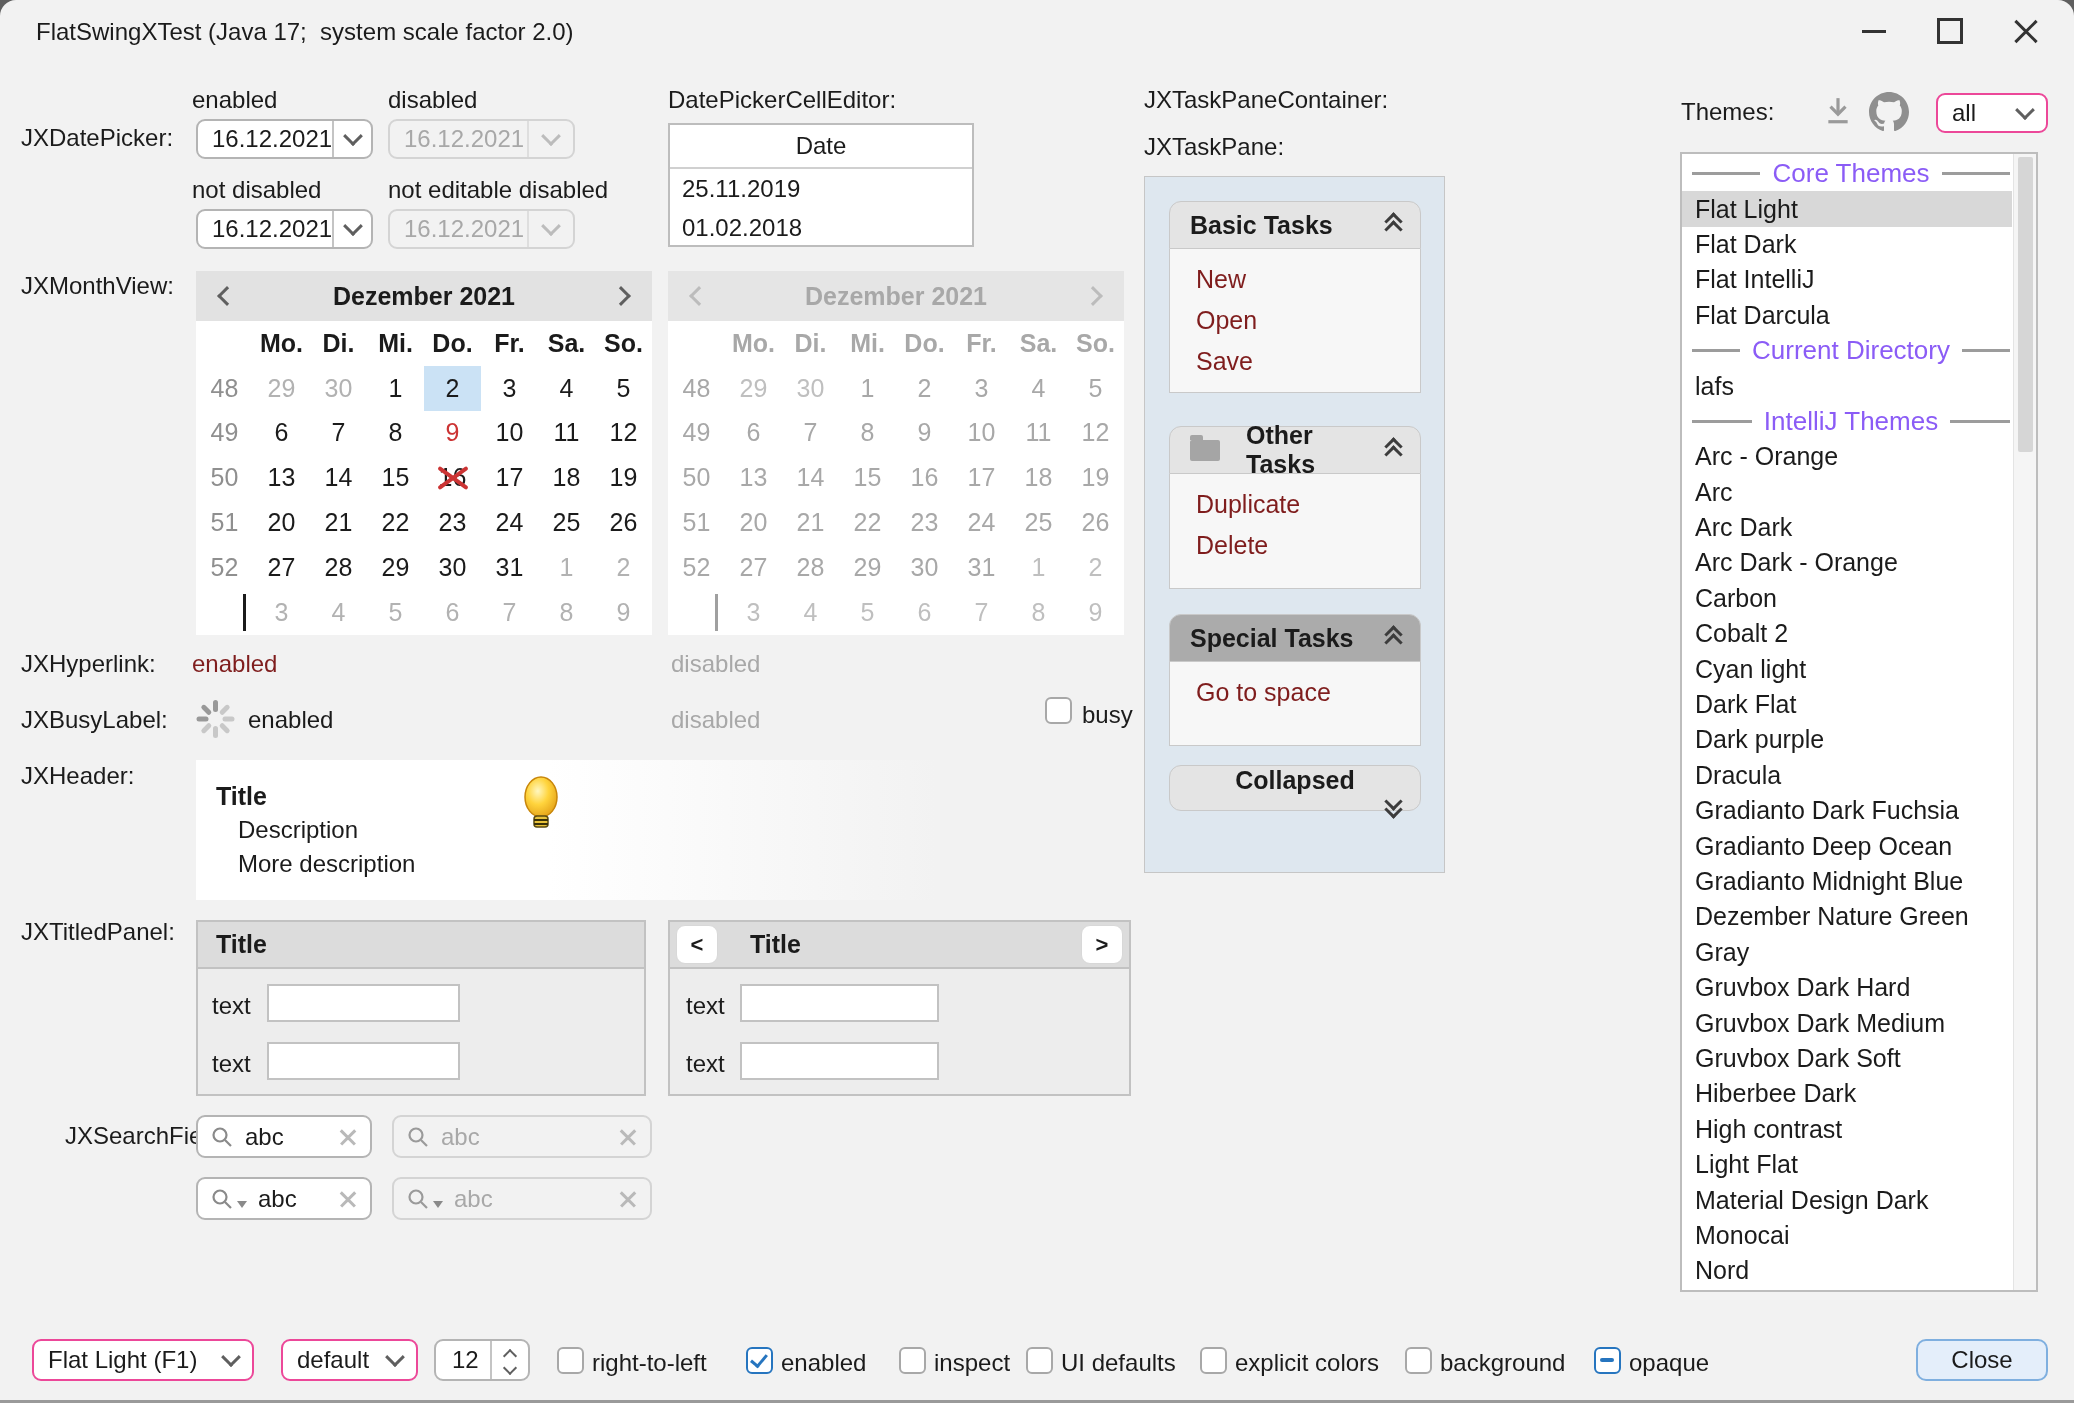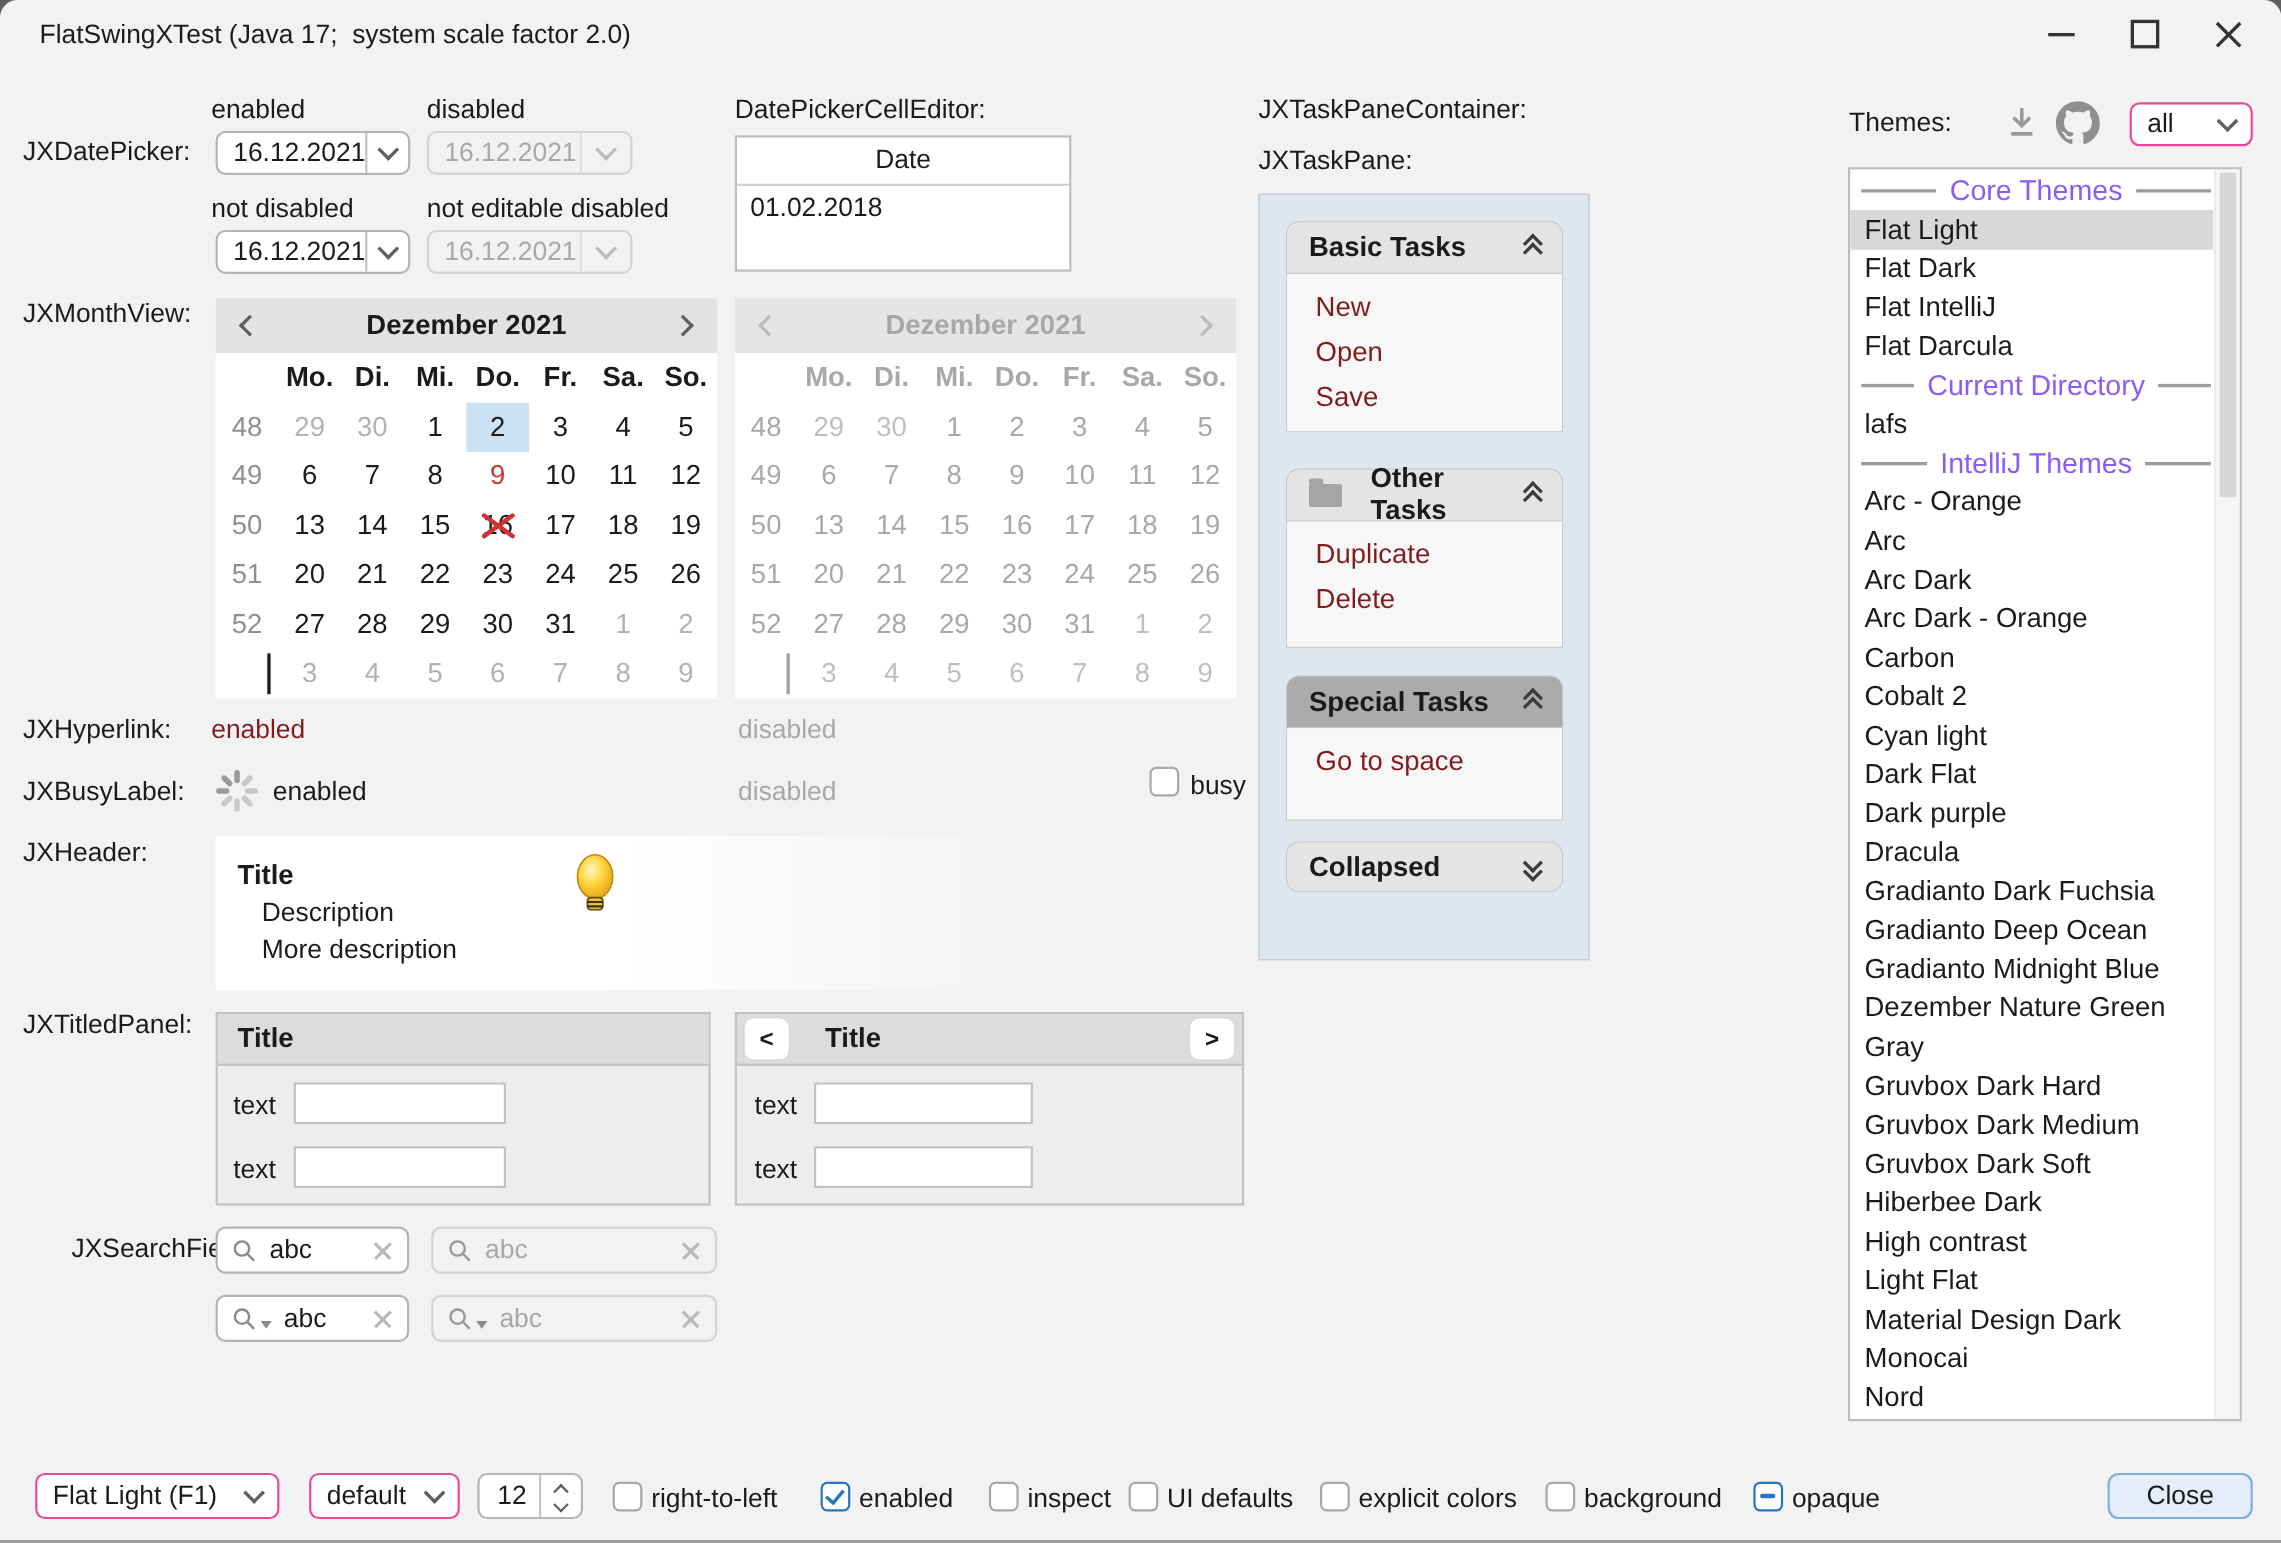--- a/index.html
+++ b/index.html
@@ -162,20 +162,21 @@
   <div class="dp off" style="left:388px;top:209px;width:187px;">
     <span class="val">16.12.2021</span>
     <span class="arrow">
         <i class="chev down"></i>
       </span>
   </div>
 
   <span class="lab" style="left:668px;top:86px;">DatePickerCellEditor:</span>
   <div class="tbl">
     <div class="th">Date</div>
+    <div class="td">25.11.2019</div>
     <div class="td">01.02.2018</div>
   </div>
 
   <span class="lab" style="left:21px;top:272px;">JXMonthView:</span>
 
   <div class="cal" style="left:196px;top:271px;">
     <div class="cal-head">
       <i class="chev left"></i>
       <span class="cal-title">Dezember 2021</span>
       <i class="chev right"></i>
@@ -445,21 +446,21 @@
           <i></i>
           <i></i>
         </span>
     </div>
     <div class="pbody" style="height:84px;">
       <span class="link">Go to space</span>
     </div>
   </div>
 
   <div class="pane collapsed" style="top:765px;">
-    <div class="phead" style="height:46px;">
+    <div class="phead" style="height:46px;flex-direction:column;">
       <span>Collapsed</span>
       <span class="dbl down">
           <i></i>
           <i></i>
         </span>
     </div>
   </div>
 
   <span class="lab" style="left:1681px;top:98px;">Themes:</span>
   <svg style="position:absolute;left:1824px;top:96px;" width="28" height="30" viewBox="0 0 26 28" fill="none" stroke="#9a9a9a" stroke-width="3">

